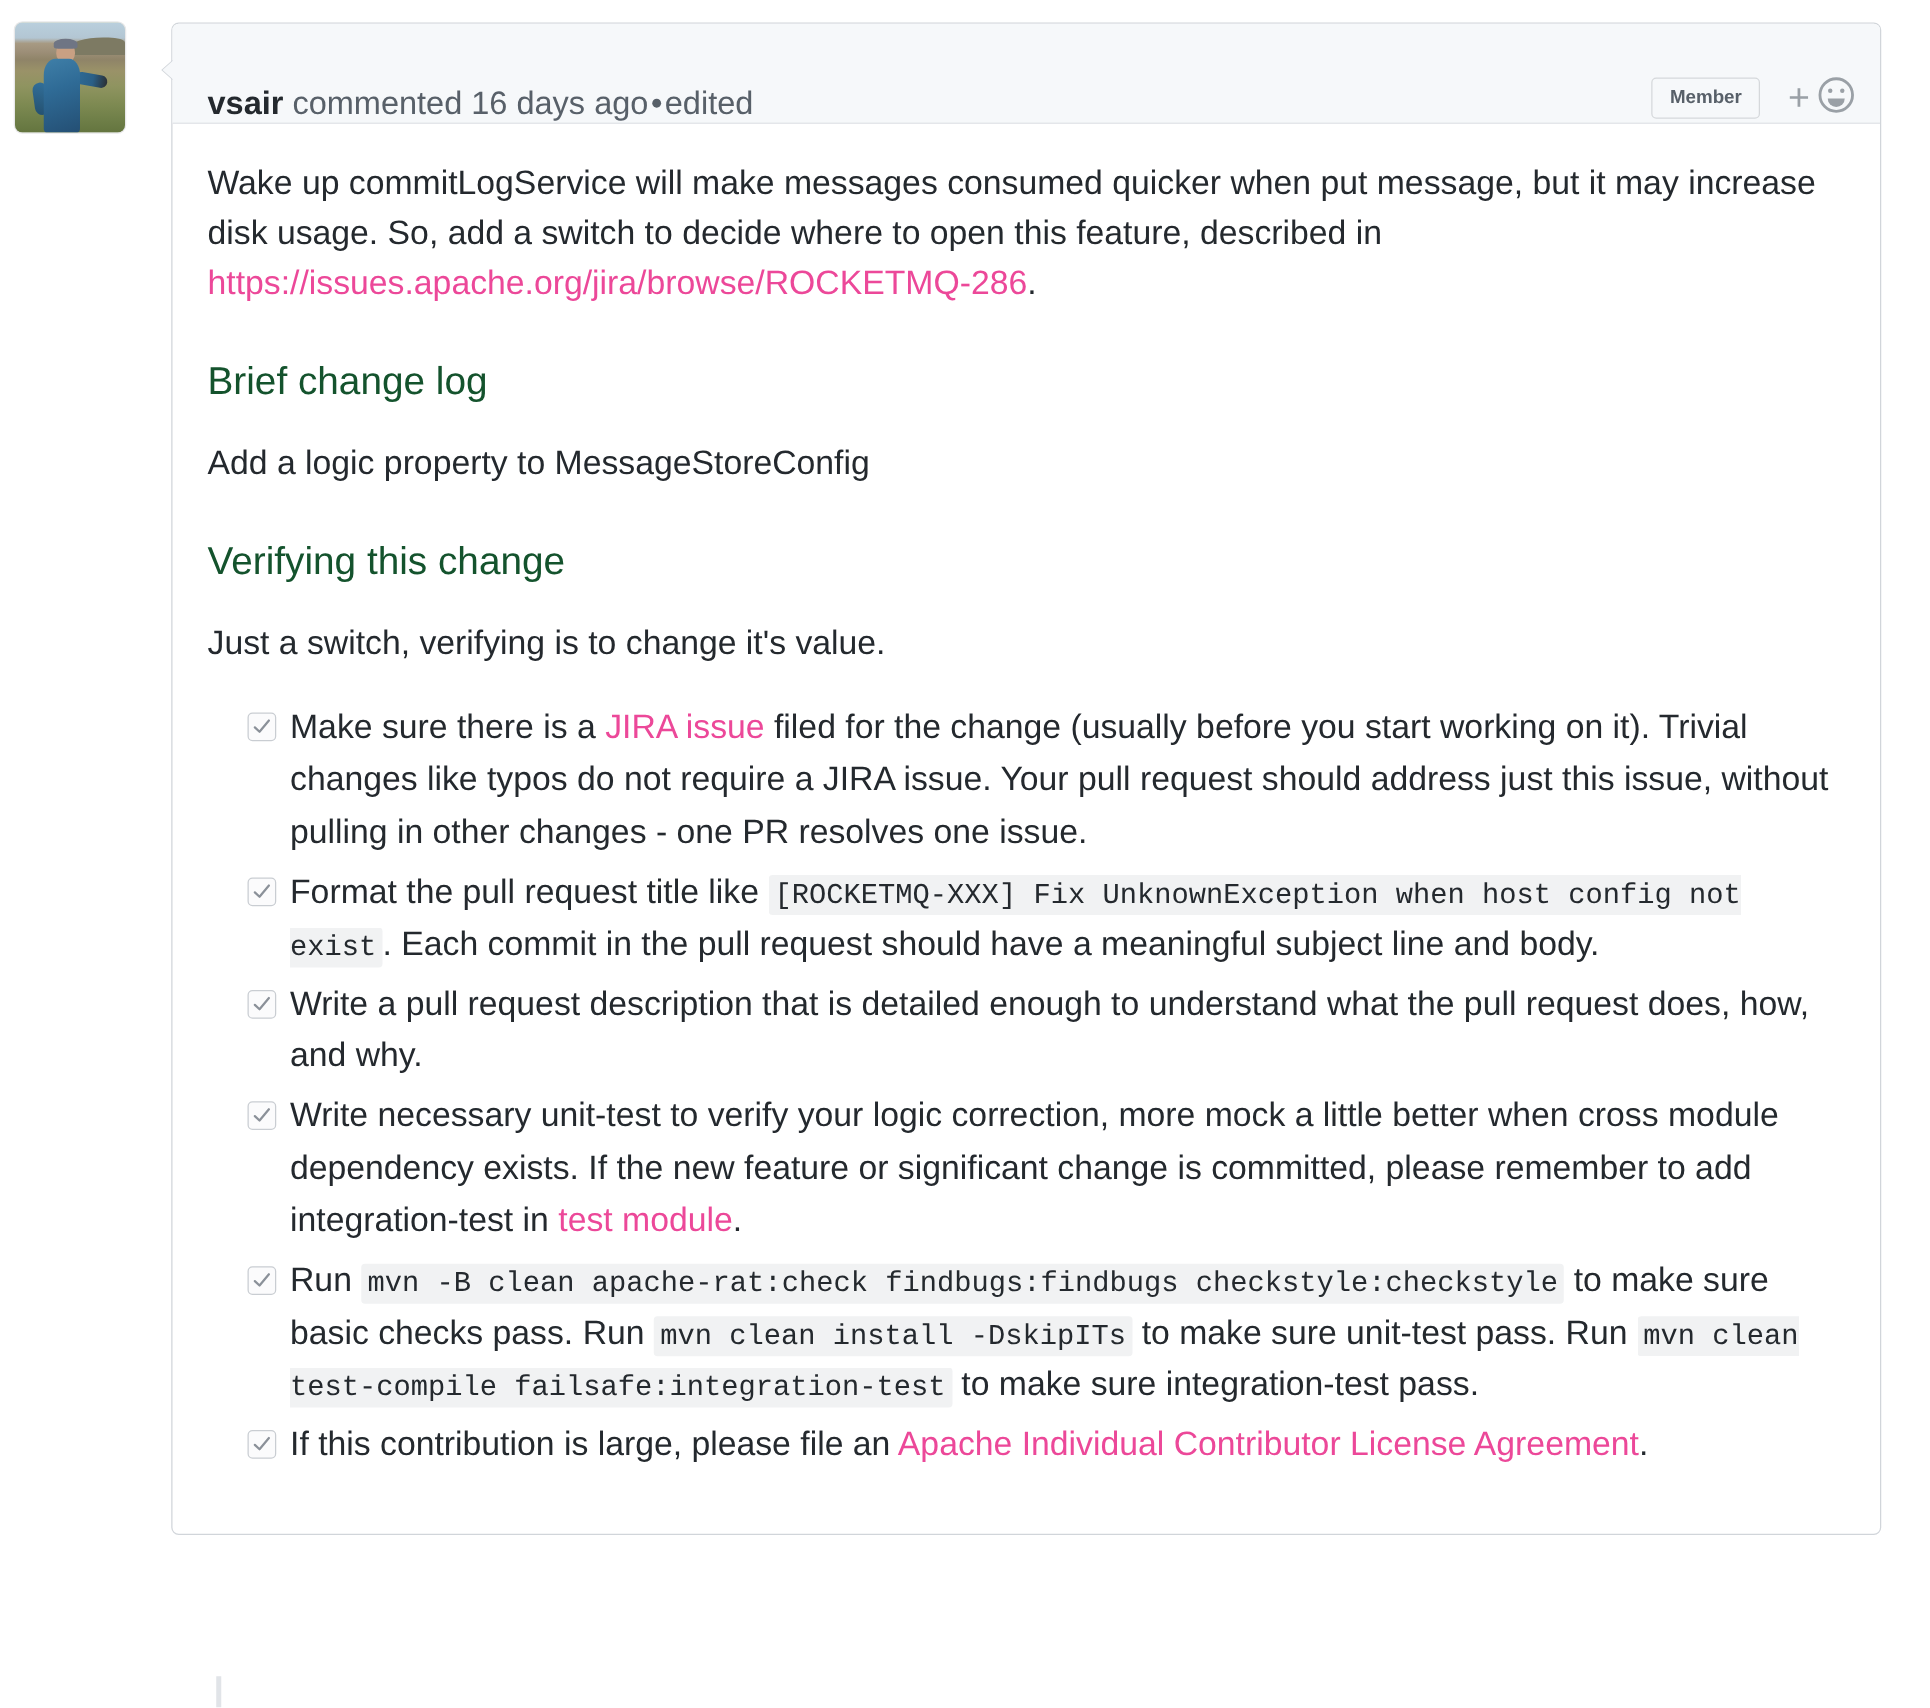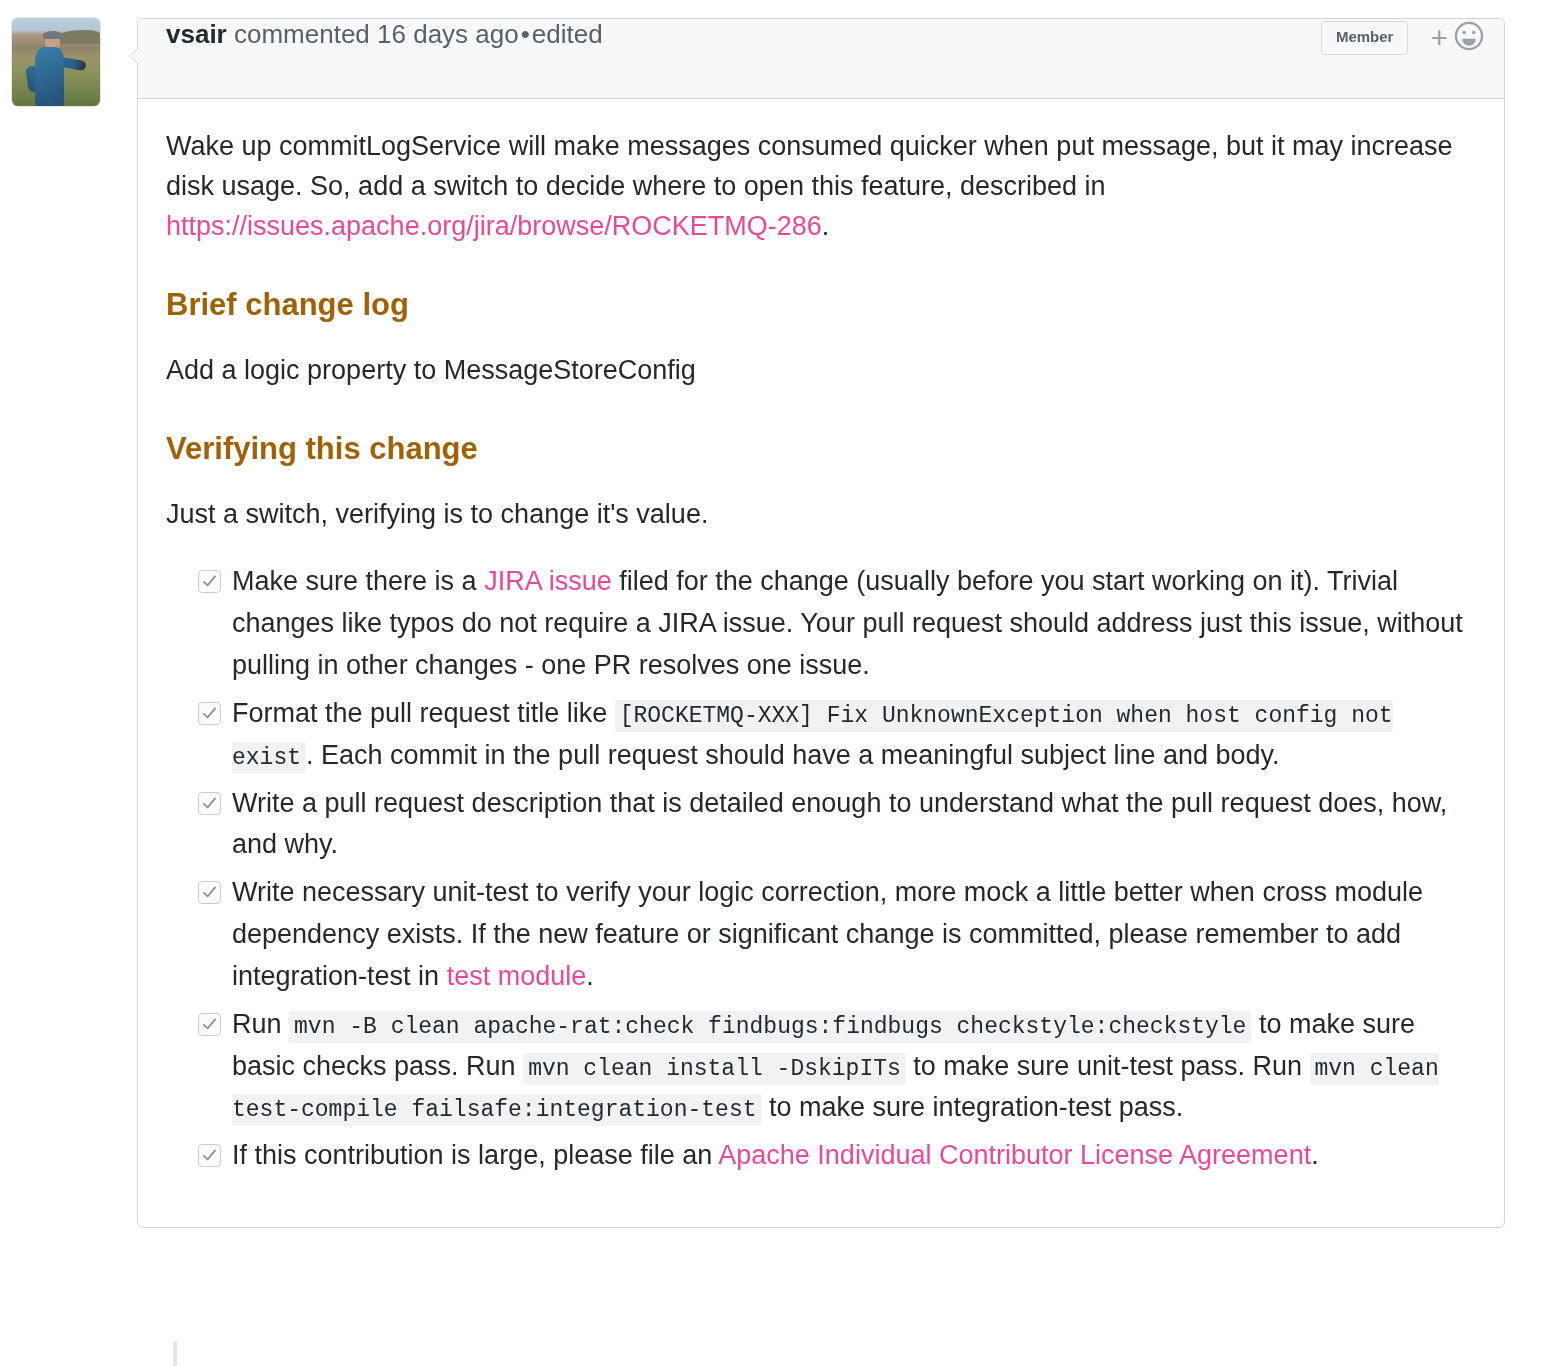--- a/index.html
+++ b/index.html
@@ -150,21 +150,21 @@
   }
   .comment-arrow-inner {
     left: -8px;
     top: 29px;
     border-width: 8px 9px 8px 0;
     border-color: transparent #f6f8fa transparent transparent;
   }
 
   .comment-header {
     display: flex;
-    align-items: flex-start;
+    align-items: flex-end;
     height: 80px;
     padding: 0 18px 0 28px;
     background: #f6f8fa;
     border-bottom: 1px solid #d1d5da;
     border-radius: 5px 5px 0 0;
     box-sizing: border-box;
   }
   .comment-byline {
     font-size: 26px;
     color: #586069;
@@ -215,24 +215,24 @@
     color: #24292e;
   }
   .comment-body p {
     margin: 0 0 26px 0;
   }
   .comment-body p:last-child {
     margin-bottom: 0;
   }
   .comment-body h3 {
     font-size: 31px;
-    font-weight: bold;
+    font-weight: normal;
     margin: 38px 0 26px 0;
     line-height: 1.3;
-    color: #a16207;
+    color: #14532d;
   }
   .comment-body h3:first-child {
     margin-top: 0;
   }
   a.link {
     color: #ec4899;
     text-decoration: none;
   }
   code.inline-code {
     font-family: "Liberation Mono", "DejaVu Sans Mono", monospace;

